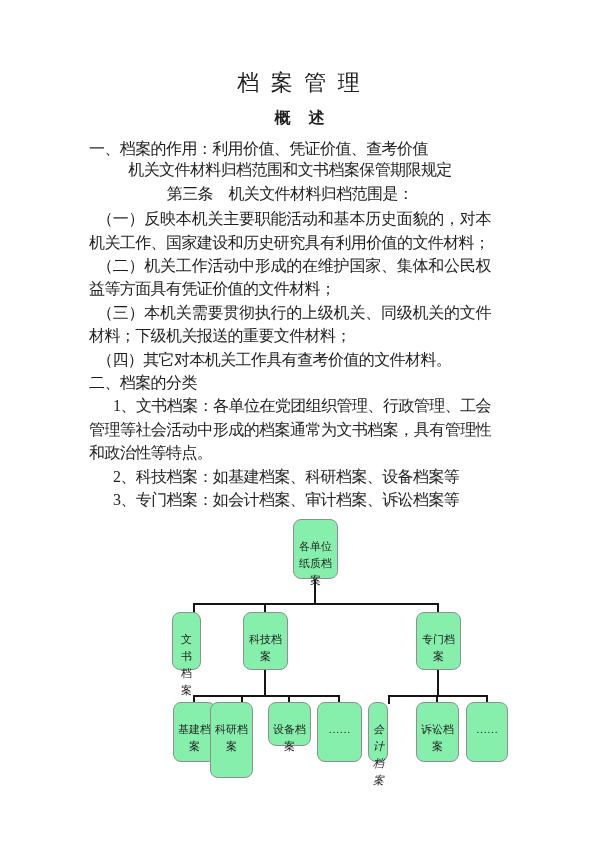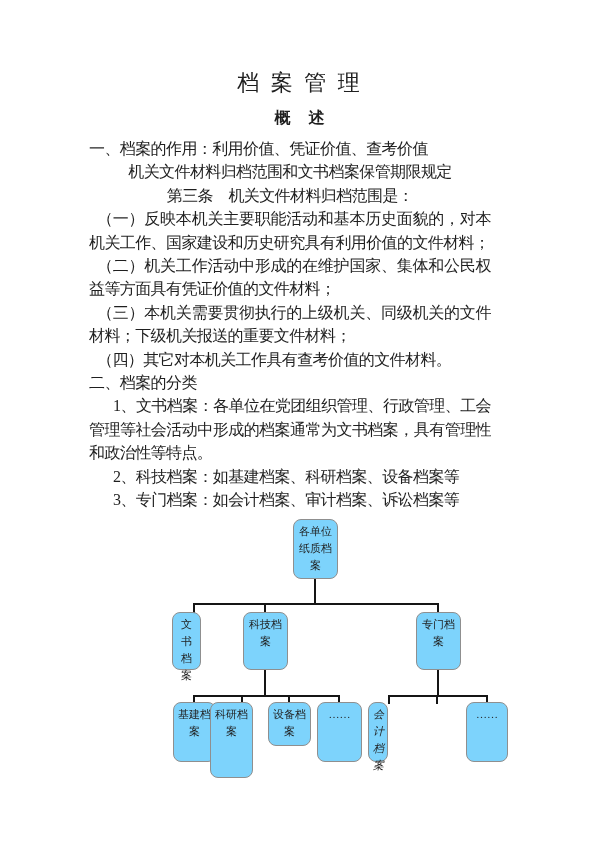--- a/index.html
+++ b/index.html
@@ -8,33 +8,33 @@
     background:#ffffff; color:#1f1f1f; overflow:hidden;
     font-family:"Liberation Serif","DejaVu Serif",serif;
   }
   .title  { margin:70px 5px 0; text-align:center; font-weight:normal;
             font-size:22px; line-height:26px; letter-spacing:3px; }
   .subtitle{ margin:12px 0 0; text-align:center; font-weight:bold;
             font-size:16px; line-height:20px; letter-spacing:1px; }
   .content { margin:9px 109px 0 89px; font-size:16px; line-height:23.4px;
              letter-spacing:-0.6px; }
   .content p { margin:0; }
-  .center { text-align:center; }
+  .center { text-align:center;font-family:Liberation Mono, monospace; }
   .just   { text-align:justify; }
   .ind1   { text-indent:8px; }
   .ind2   { text-indent:24px; }
   .gap    { margin-top:23px; }
 
   
   .diagram { position:absolute; left:0; top:515px; width:600px; height:280px; }
   .dbox {
     position:absolute; box-sizing:border-box;
-    border:1px solid #8f8f8f; border-radius:8px; background:#7dd3fc;
+    border:1px solid #8f8f8f; border-radius:8px; background:#86efac;
     font-size:11px; line-height:17px; letter-spacing:0; text-align:center;
-    padding:3px 4px 0 4px; color:#1f1f1f;
+    padding:18px 4px 0 4px; color:#1f1f1f;
   }
   .vline { position:absolute; width:2px; background:#151515; }
   .hline { position:absolute; height:2px; background:#151515; }
 
   
   .b-root    { left:293px; top:4px;   width:45px; height:60px; }
   .b-wenshu  { left:172px; top:97px;  width:29px; height:58px; }
   .b-keji    { left:243px; top:97px;  width:45px; height:58px; }
   .b-zhuanmen{ left:416px; top:97px;  width:45px; height:58px; }
   .b-jijian  { left:173px; top:187px; width:43px; height:60px; }
@@ -105,16 +105,17 @@
 
     <div class="dbox b-root">各单位纸质档案</div>
     <div class="dbox b-wenshu">文书档案</div>
     <div class="dbox b-keji">科技档案</div>
     <div class="dbox b-zhuanmen">专门档案</div>
     <div class="dbox b-jijian">基建档案</div>
     <div class="dbox b-keyan">科研档案</div>
     <div class="dbox b-shebei">设备档案</div>
     <div class="dbox b-dots1">……</div>
     <div class="dbox b-kuaiji">会计档案</div>
+    <div class="dbox b-susong">诉讼档案</div>
     <div class="dbox b-dots2">……</div>
   </div>
 
 </div>
 
 </body></html>

